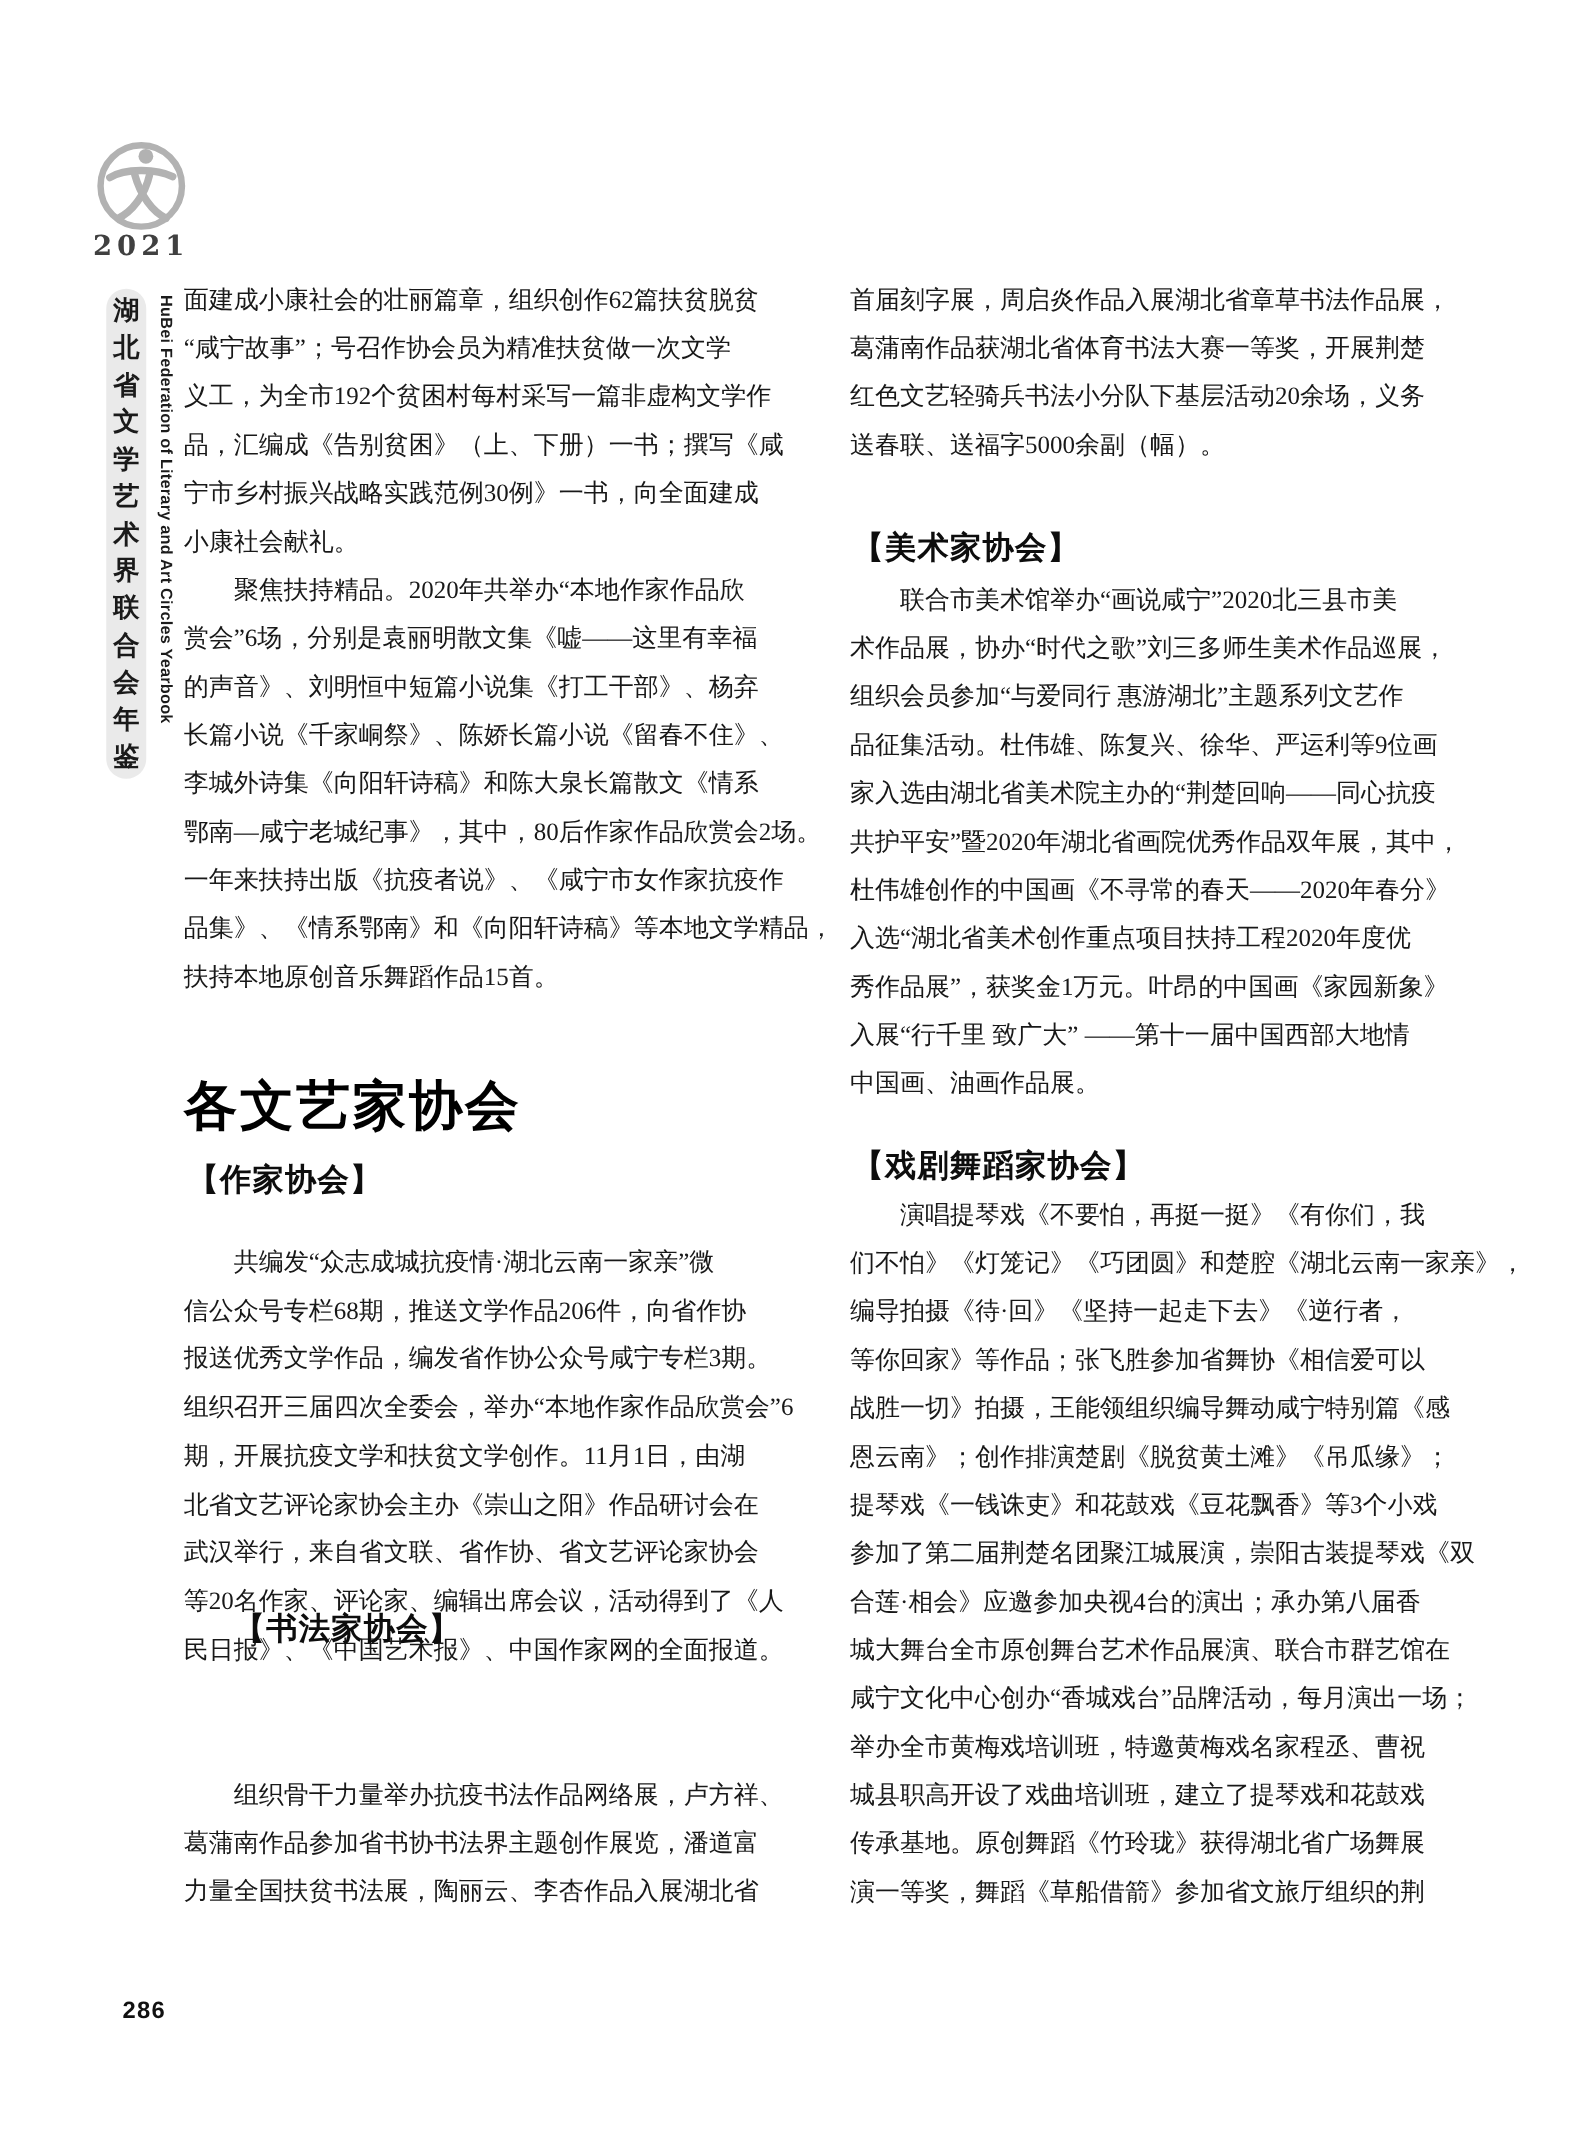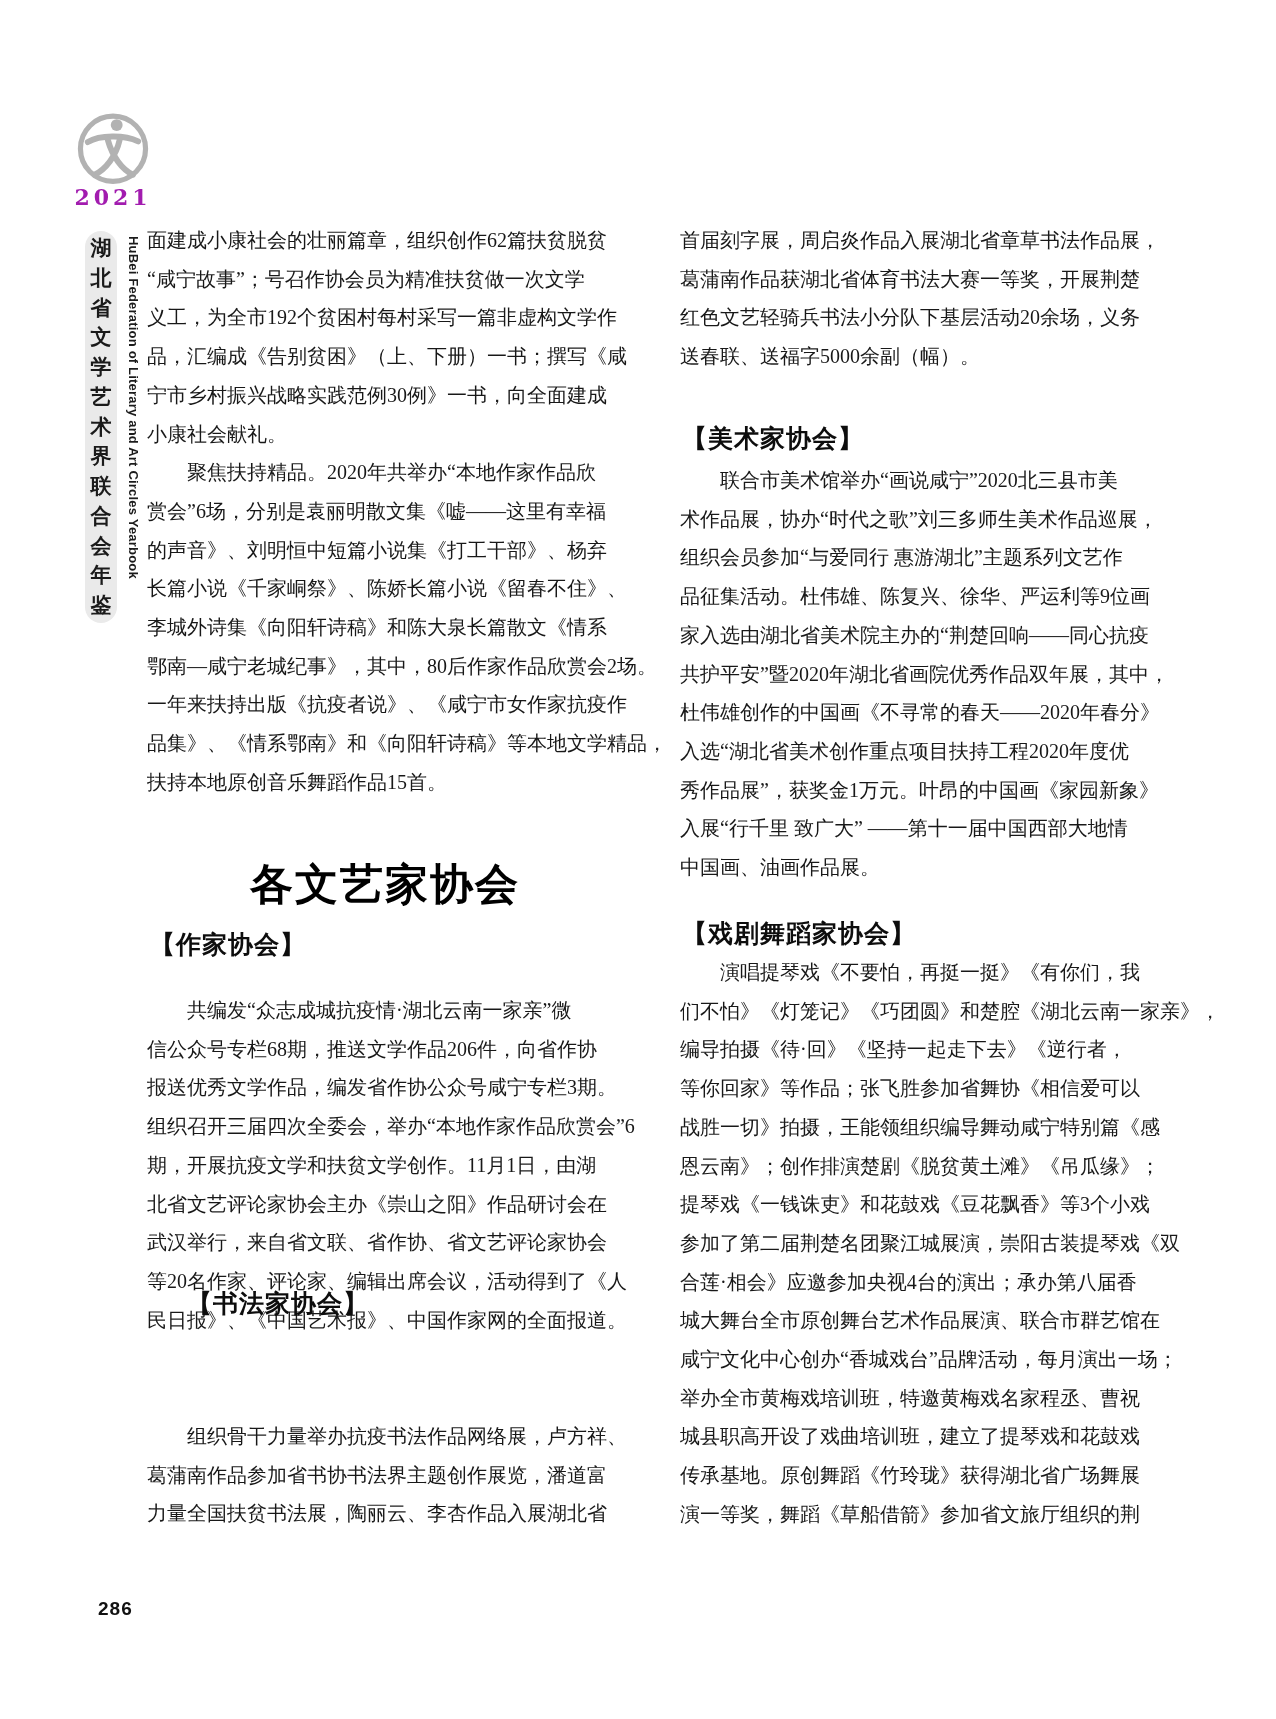--- a/index.html
+++ b/index.html
@@ -8,21 +8,21 @@
     font-family:"Liberation Serif","DejaVu Serif",serif;color:#181818;
     overflow:hidden;
   }
   .page{position:absolute;inset:0;}
 
   
   .logo{position:absolute;left:76px;top:110px;width:74px;height:76px;}
   .year{
     position:absolute;left:70px;top:184px;width:86px;text-align:center;
     font-family:"DejaVu Serif","Liberation Serif",serif;font-weight:bold;
-    font-size:22px;letter-spacing:4px;color:#a21caf;
+    font-size:22px;letter-spacing:4px;color:#404040;
   }
 
   
   .side-strip{
     position:absolute;left:85px;top:231px;width:32px;height:392px;
     background:#eaeaea;border-radius:16px;
     display:flex;flex-direction:column;justify-content:space-between;
     align-items:center;padding:7px 0;box-sizing:border-box;
   }
   .vchar{
@@ -38,21 +38,21 @@
   }
 
   
   .txt{position:absolute;line-height:38.7px;font-size:20px;}
   .txt .tline{white-space:nowrap;}
   .col1{left:147px;width:476px;}
   .col2{left:680px;width:472px;}
 
   .heading{
     position:absolute;left:147px;width:476px;top:856px;margin:0;
-    text-align:center;font-family:"Liberation Sans","DejaVu Sans",sans-serif;
+    font-family:"Liberation Sans","DejaVu Sans",sans-serif;
     font-weight:700;font-size:43px;letter-spacing:2px;color:#000;
   }
   .sec-title{
     position:absolute;font-family:"Liberation Sans","DejaVu Sans",sans-serif;
     font-weight:700;font-size:25px;letter-spacing:1px;color:#0d0d0d;
     white-space:nowrap;line-height:1.2;
   }
 
   .pagenum{
     position:absolute;left:98px;top:1598px;

